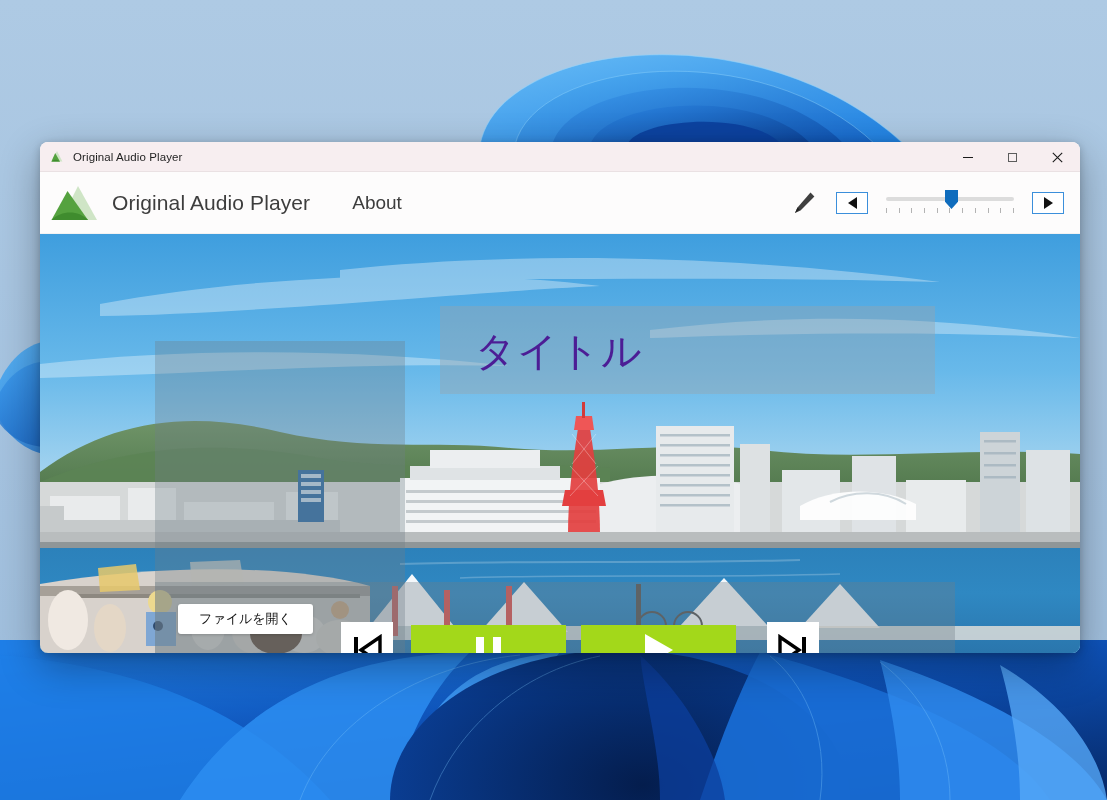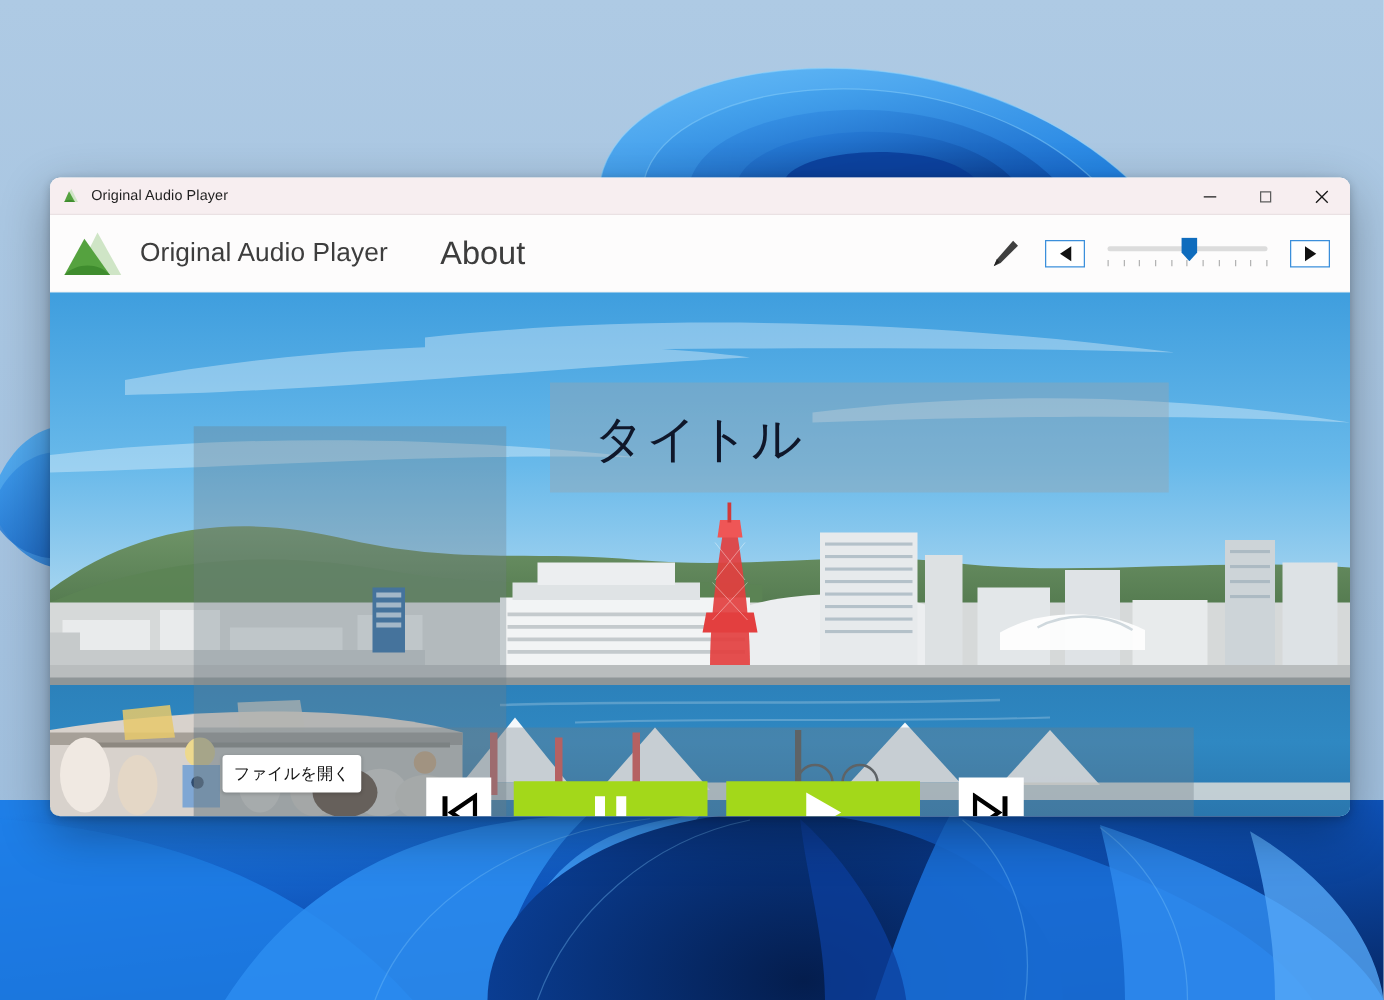--- a/index.html
+++ b/index.html
@@ -51,21 +51,21 @@
     display: flex; align-items: center; position: relative;
     border-bottom: 1px solid rgba(0,0,0,.04);
   }
   #brand { display: flex; align-items: center; gap: 12px; padding-left: 10px; }
   .logo-mark { width: 50px; height: 42px; position: relative; flex: 0 0 auto; }
   .brand-name {
     font-size: 21px; color: #3d3d3d; font-weight: 400; letter-spacing: .1px;
     white-space: nowrap;
   }
   #nav-about {
-    margin-left: 42px; font-size: 26px; color: #3d3d3d; white-space: nowrap;
+    margin-left: 42px; font-size: 19px; color: #3d3d3d; white-space: nowrap;
   }
   #appbar-right {
     position: absolute; right: 16px; top: 0; height: 62px;
     display: flex; align-items: center; gap: 18px;
   }
   .pencil-icon { width: 28px; height: 28px; }
   .step-btn {
     width: 32px; height: 22px; border: 1px solid #3b8fdb; background: #fff;
     display: flex; align-items: center; justify-content: center;
   }
@@ -93,28 +93,28 @@
   #stage { position: relative; width: 1040px; height: 419px; overflow: hidden; background: #3fa0e0; }
   #photo { position: absolute; inset: 0; }
 
   .panel-overlay { position: absolute; background: rgba(110,125,135,.34); }
   #panel-left   { left: 115px;  top: 107px; width: 250px; height: 369px; }
   #panel-title  { left: 400px;  top: 72px;  width: 495px; height: 88px; background: rgba(150,165,175,.42); }
   #panel-bottom { left: 115px;  top: 348px; width: 800px; height: 128px; }
 
   #title-text {
     position: absolute; left: 435px; top: 90px;
-    font-size: 40px; color: #0f172a; letter-spacing: 1px;
+    font-size: 40px; color: #4c1d95; letter-spacing: 1px;
     font-family: "DejaVu Sans", sans-serif;
   }
 
   
   #open-file-btn {
     position: absolute; left: 138px; top: 370px;
-    width: 111px; height: 30px; background: #fff; border-radius: 3px;
+    width: 135px; height: 30px; background: #fff; border-radius: 3px;
     display: flex; align-items: center; justify-content: center;
     font-size: 13px; color: #131313; box-shadow: 0 1px 3px rgba(0,0,0,.18);
     font-family: "DejaVu Sans", sans-serif; white-space: nowrap;
   }
   .sq-btn {
     position: absolute; top: 388px; width: 52px; height: 55px; background: #fff;
     display: flex; align-items: center; justify-content: center;
   }
   #btn-prev { left: 301px; }
   #btn-next { left: 727px; }

